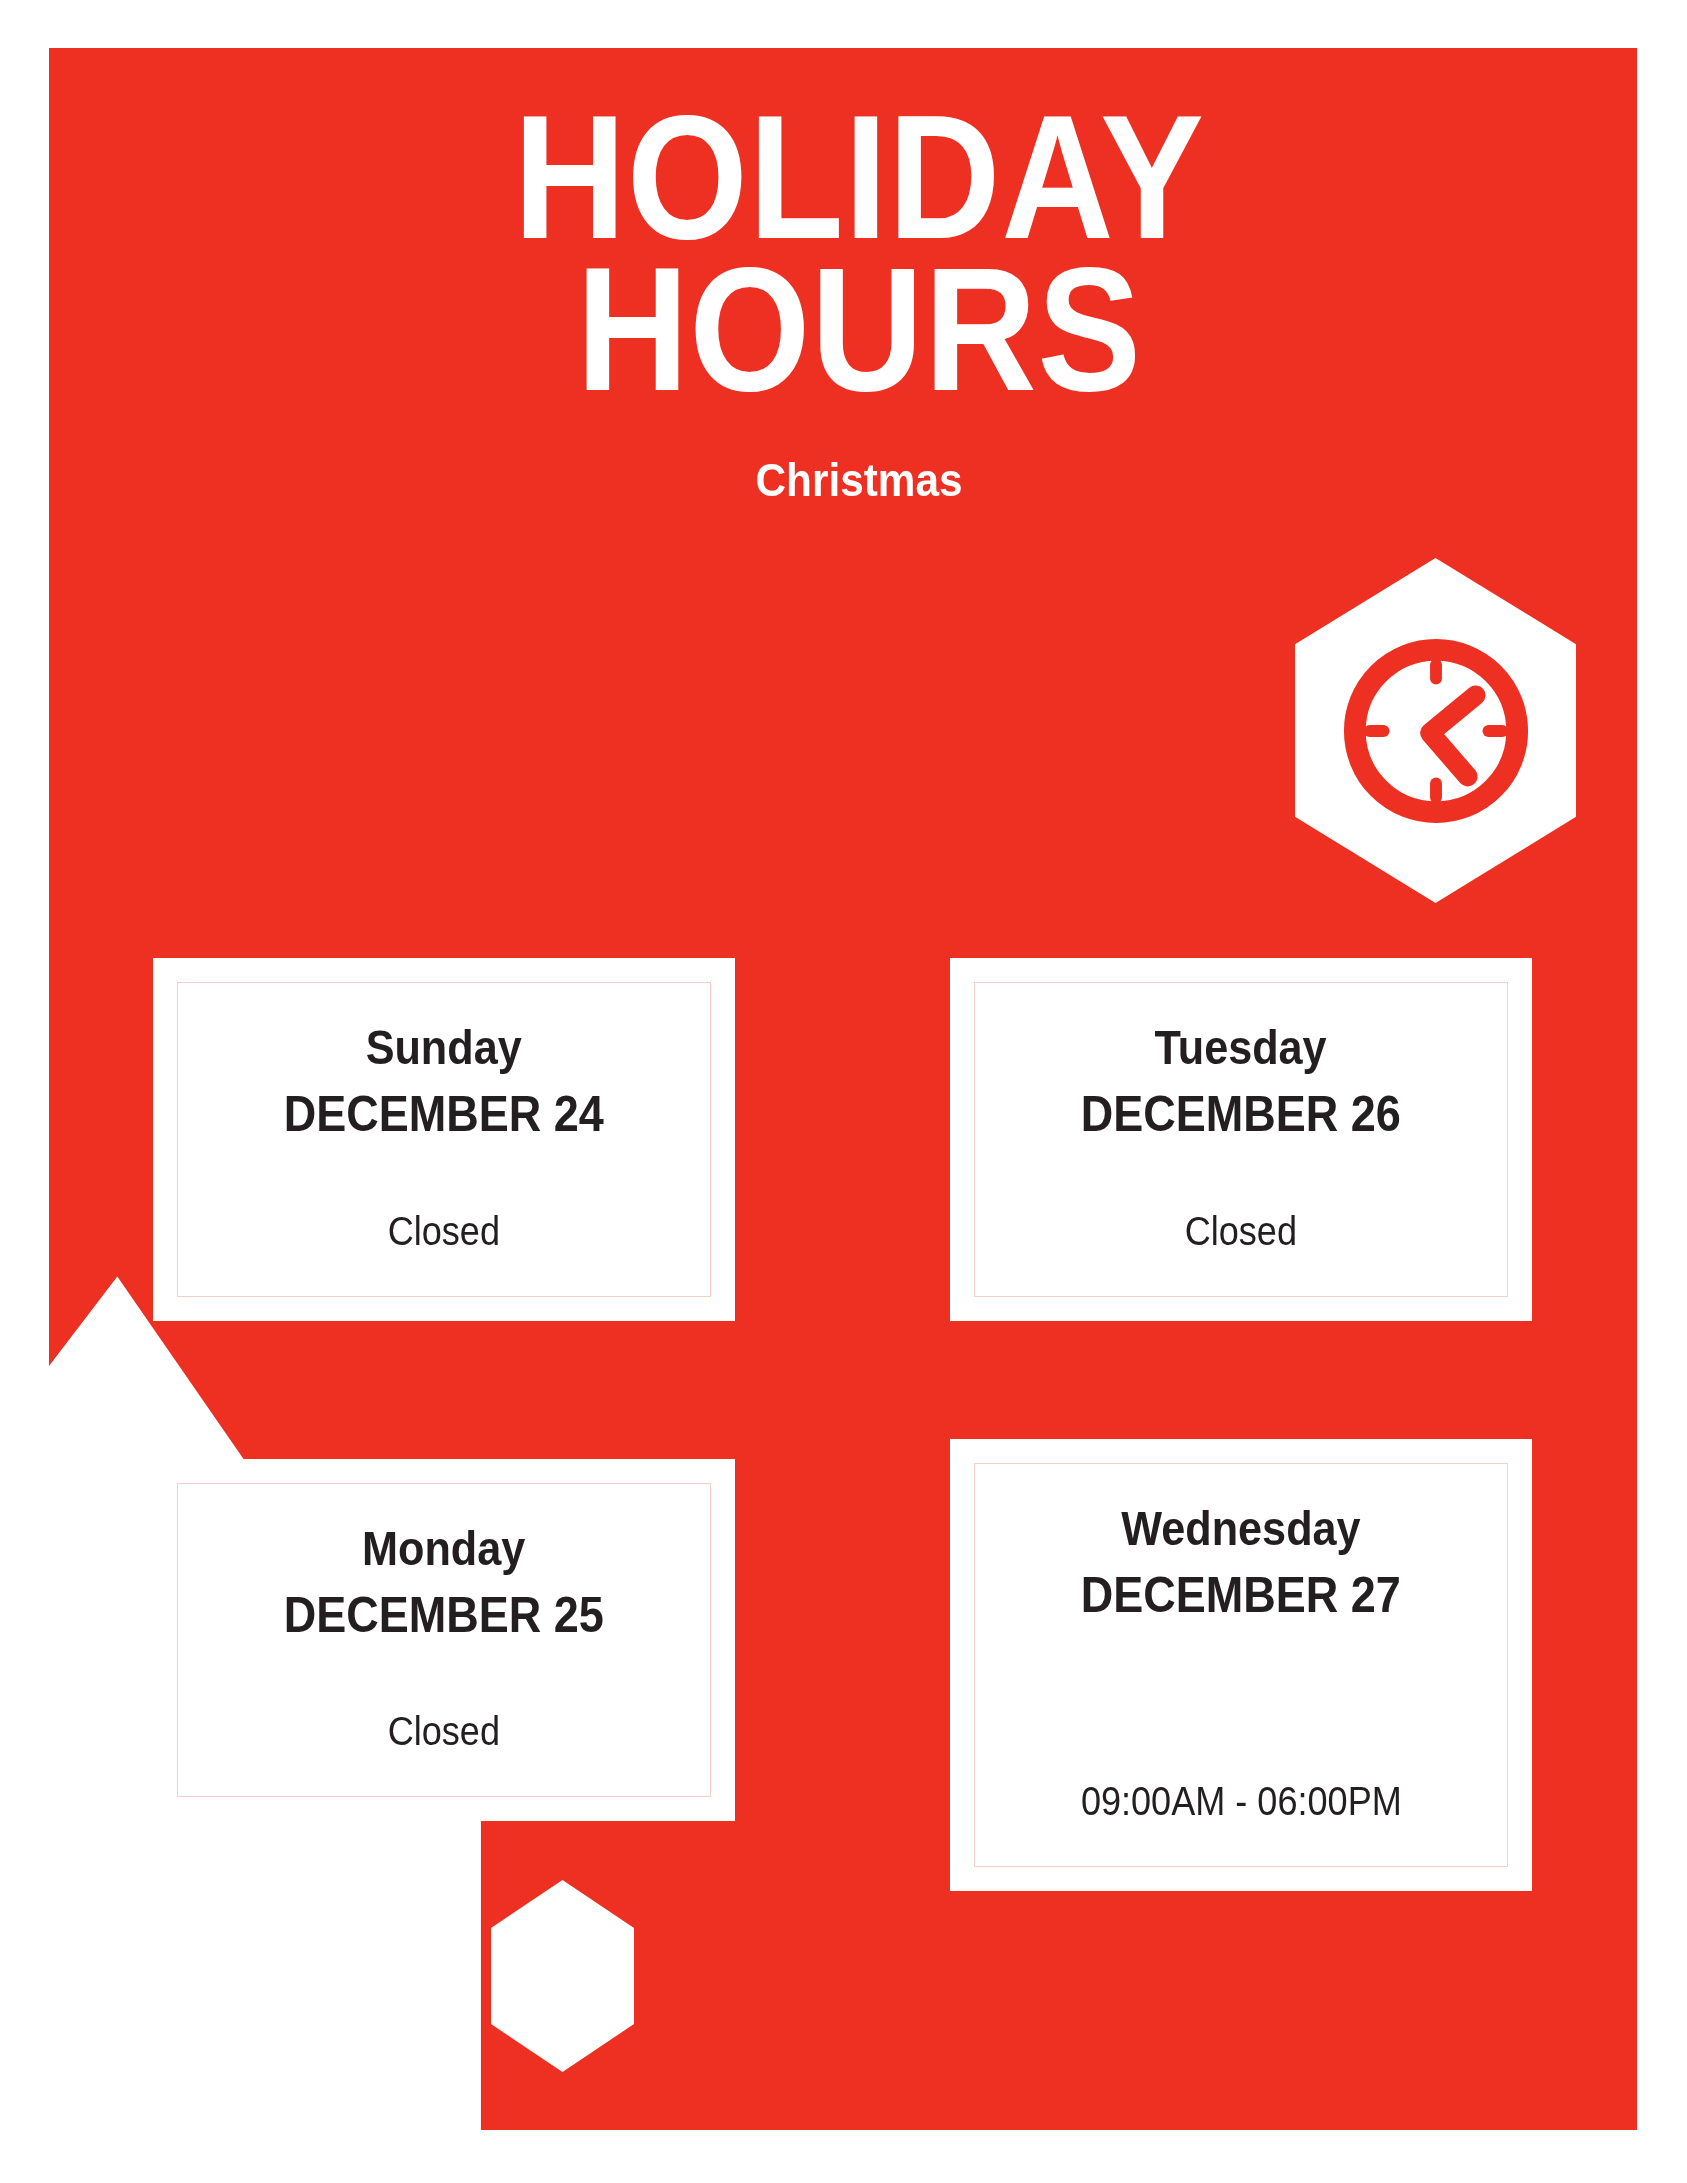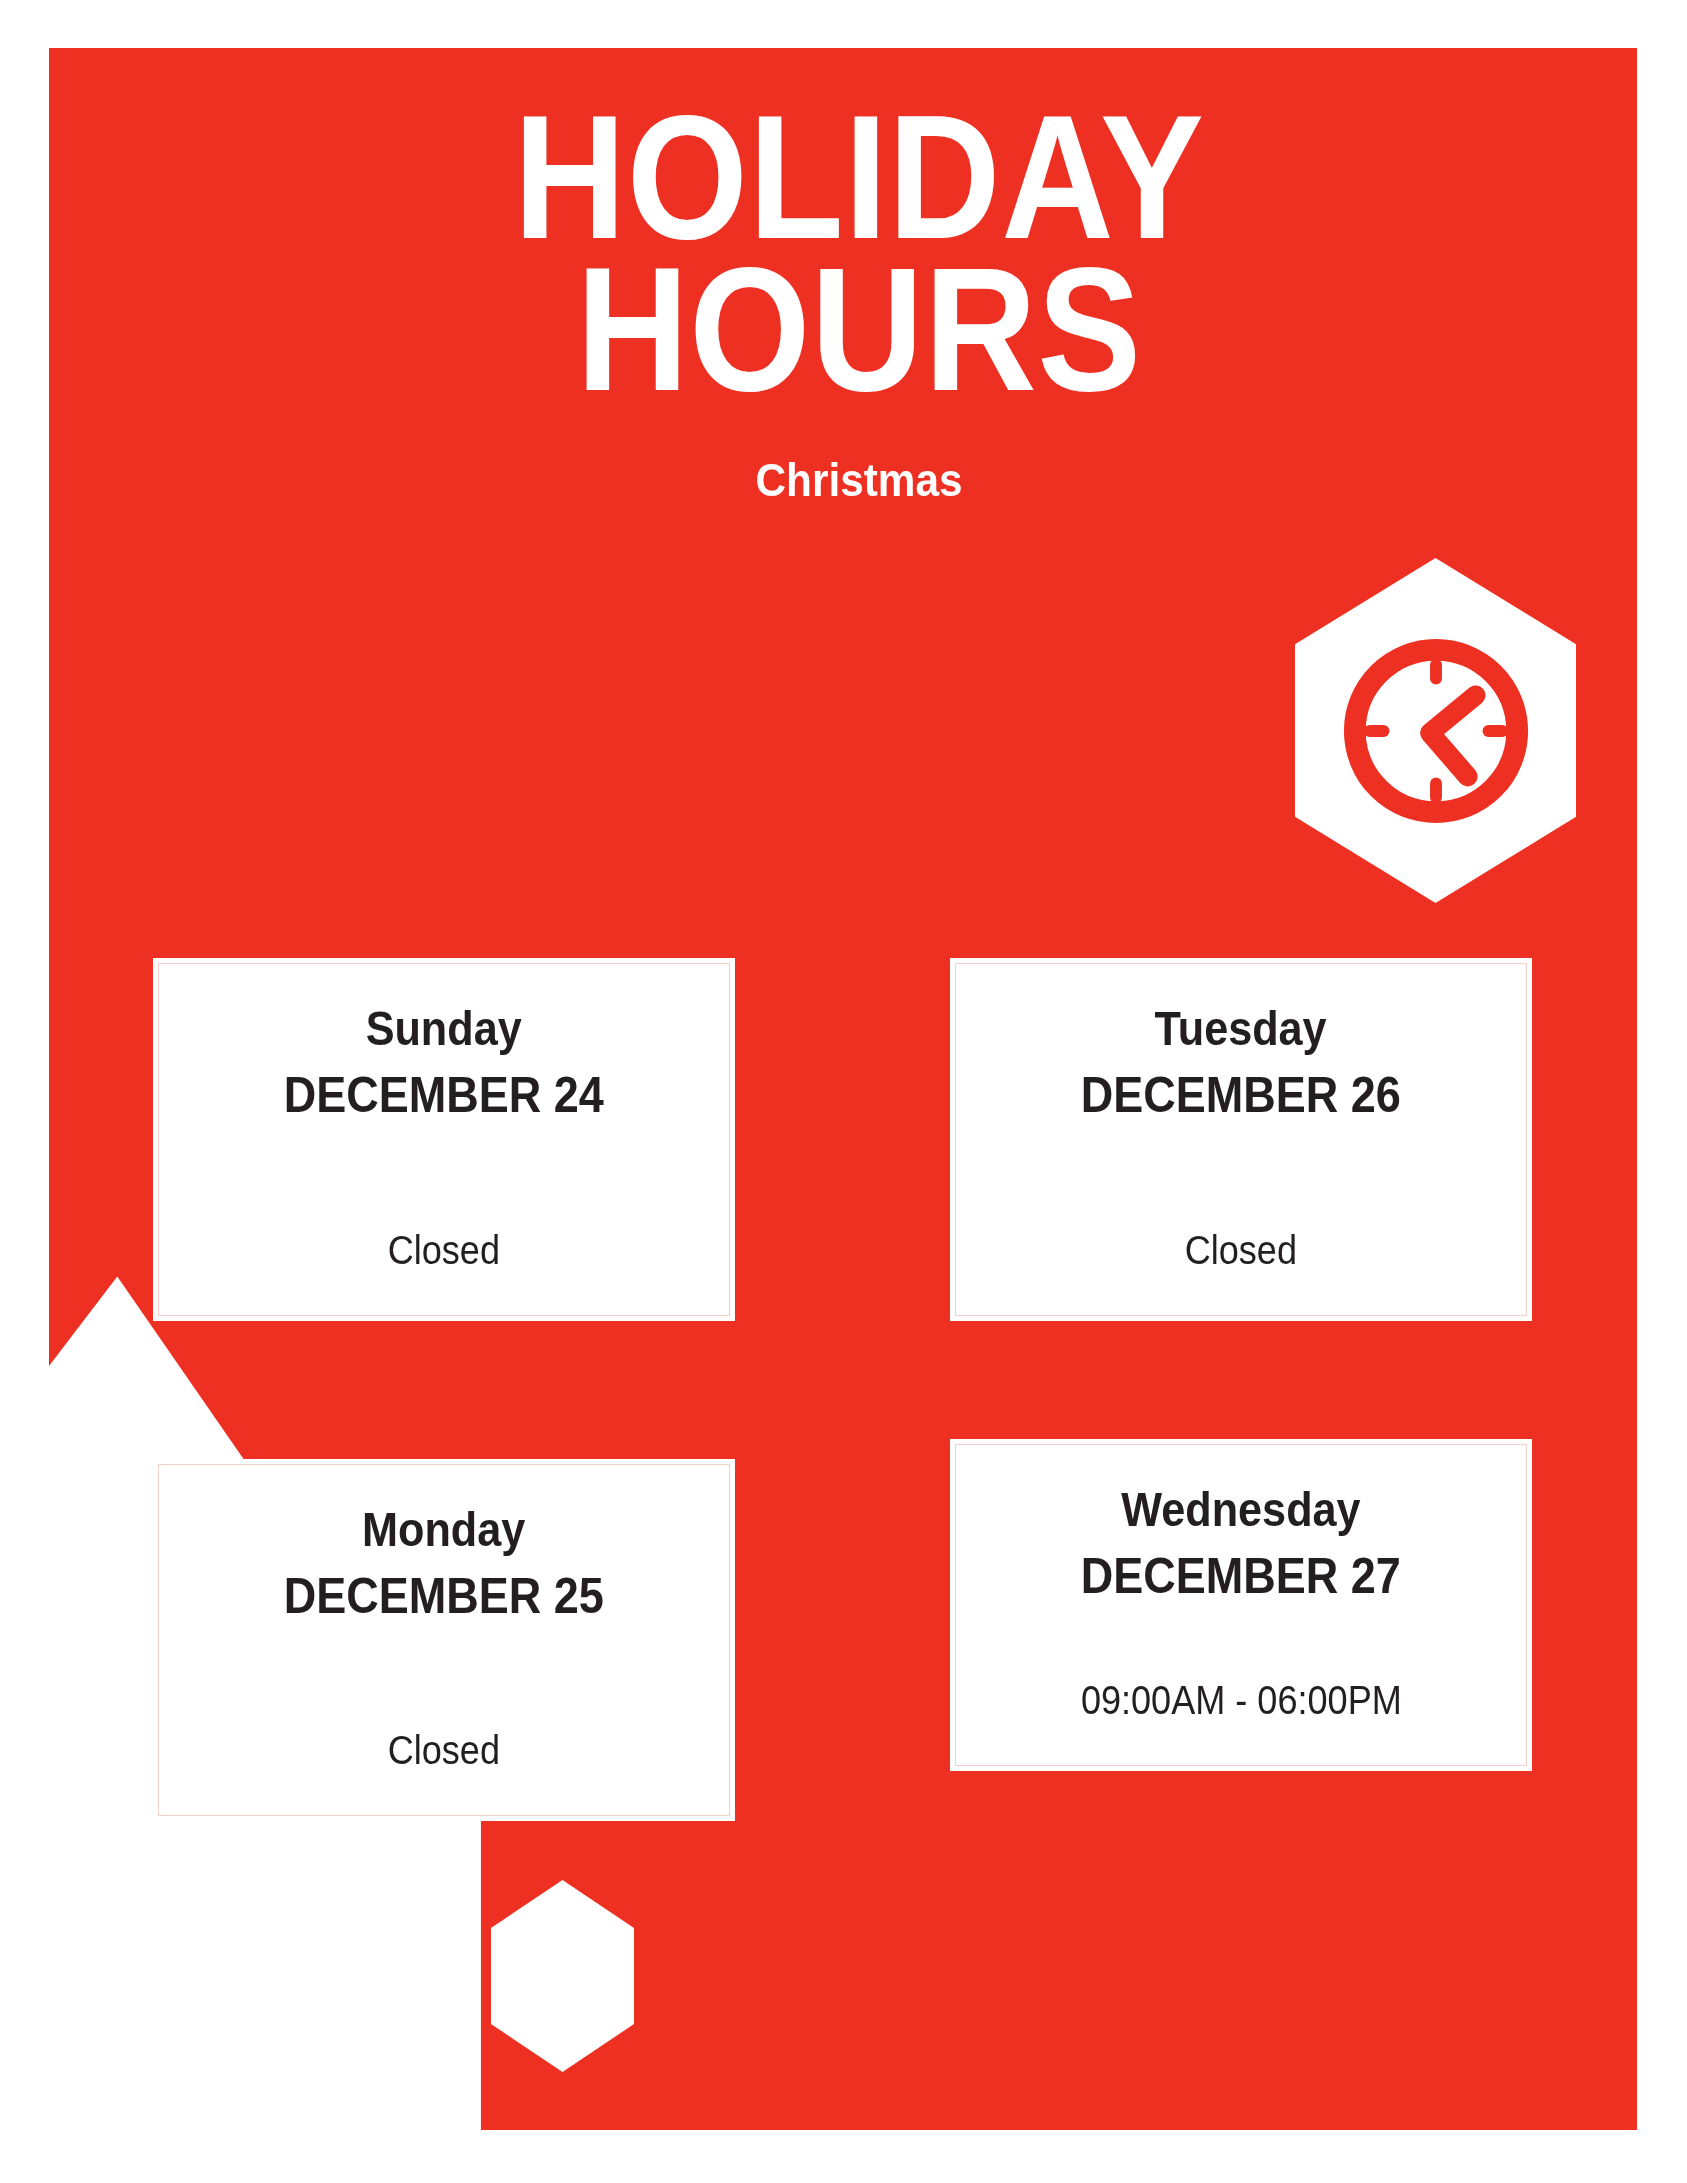--- a/index.html
+++ b/index.html
@@ -129,35 +129,35 @@
     position: absolute;
     left: 153px;
     top: 958px;
     width: 1379px;
     height: 843px;
   }
   .card {
     position: absolute;
     background: #ffffff;
     box-sizing: border-box;
-    padding: 5px;
+    padding: 24px;
   }
   .card-inner {
     width: 100%;
     height: 100%;
     border: 1.3px solid #f7cfca;
     box-sizing: border-box;
     display: flex;
     flex-direction: column;
     align-items: center;
   }
   .card.pos-0 { left: 0px;    top: 0px;   width: 582px; height: 363px; }
   .card.pos-1 { left: 797px; top: 0px;   width: 582px; height: 363px; }
   .card.pos-2 { left: 0px;    top: 501px; width: 582px; height: 362px; }
-  .card.pos-3 { left: 797px; top: 481px; width: 582px; height: 332px; }
+  .card.pos-3 { left: 797px; top: 481px; width: 582px; height: 452px; }
 
   .card-day {
     margin-top: 41px;
     color: #231f20;
     font-family: "Liberation Sans Narrow", "Liberation Sans", sans-serif;
     font-weight: 700;
     font-size: 48px;
     line-height: 1;
     letter-spacing: 0px;
     transform: scaleX(0.9);

